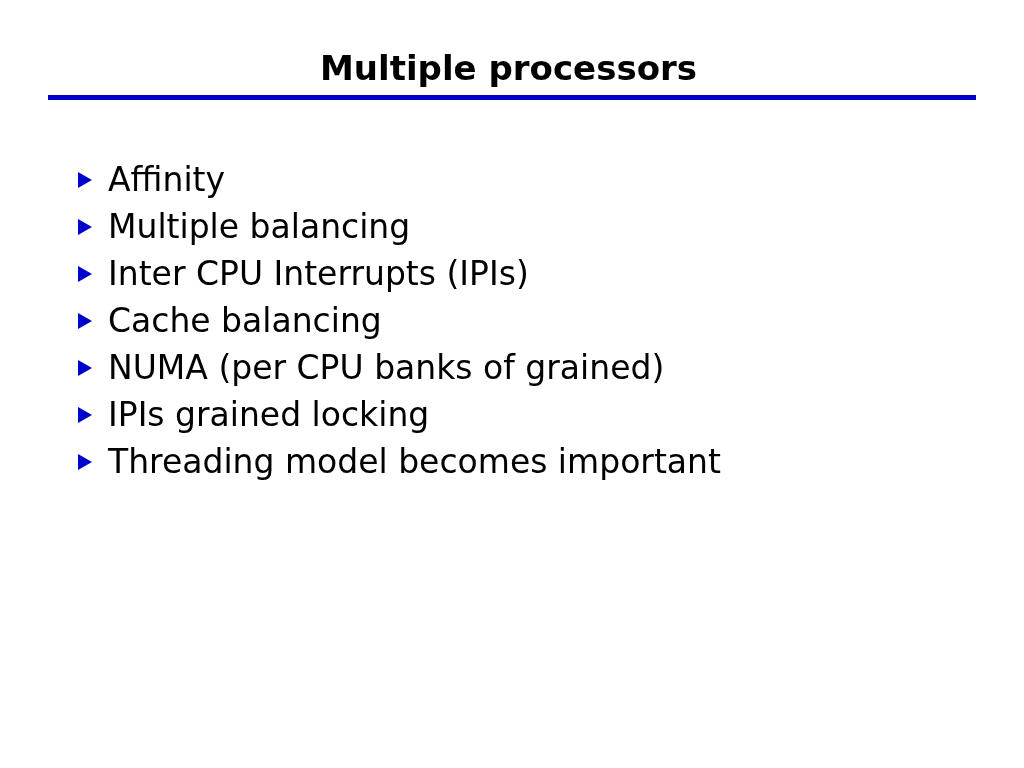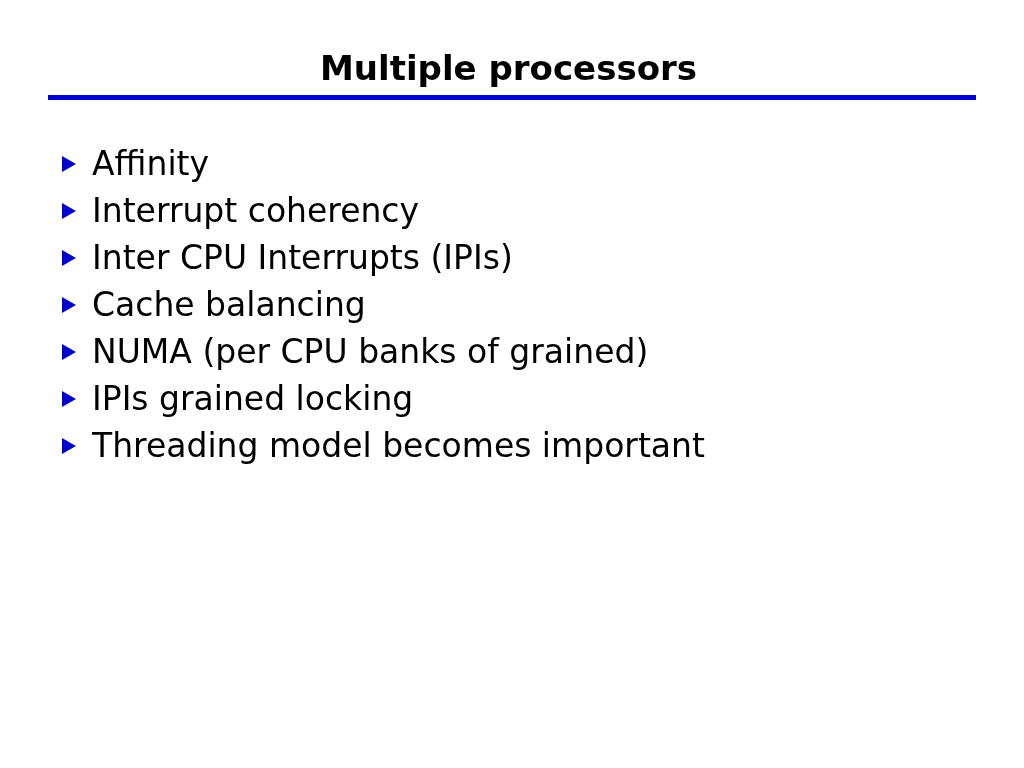--- a/index.html
+++ b/index.html
@@ -46,21 +46,21 @@
     height: 5px;
     background: #0000cc;
   }
 
   .bullet-list {
     position: absolute;
     left: 60px;
     top: 140px;
     width: 930px;
     list-style: none;
-    margin: 0;
+    margin: 16px;
     padding: 0;
   }
 
   .bullet-item {
     position: relative;
     display: block;
     height: 47px;
     line-height: 47px;
     padding-left: 32px;
     font-size: 33px;
@@ -96,21 +96,21 @@
 
   <ul class="bullet-list">
 
     <li class="bullet-item">
       <span class="bullet-marker"></span>
       <span class="bullet-text">Affinity</span>
     </li>
 
     <li class="bullet-item">
       <span class="bullet-marker"></span>
-      <span class="bullet-text">Interrupt coherency</span>
+      <span class="bullet-text">Multiple balancing</span>
     </li>
 
     <li class="bullet-item">
       <span class="bullet-marker"></span>
       <span class="bullet-text">Inter CPU Interrupts (IPIs)</span>
     </li>
 
     <li class="bullet-item">
       <span class="bullet-marker"></span>
       <span class="bullet-text">Cache balancing</span>

